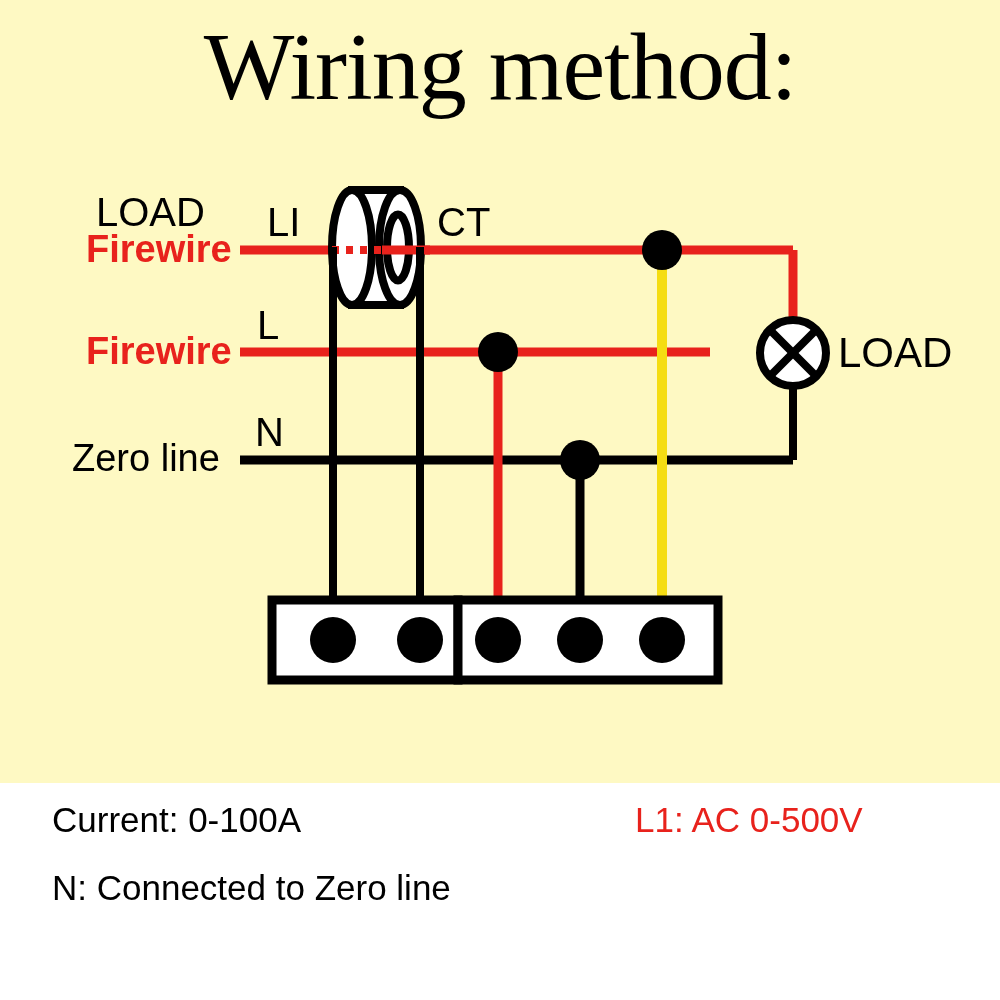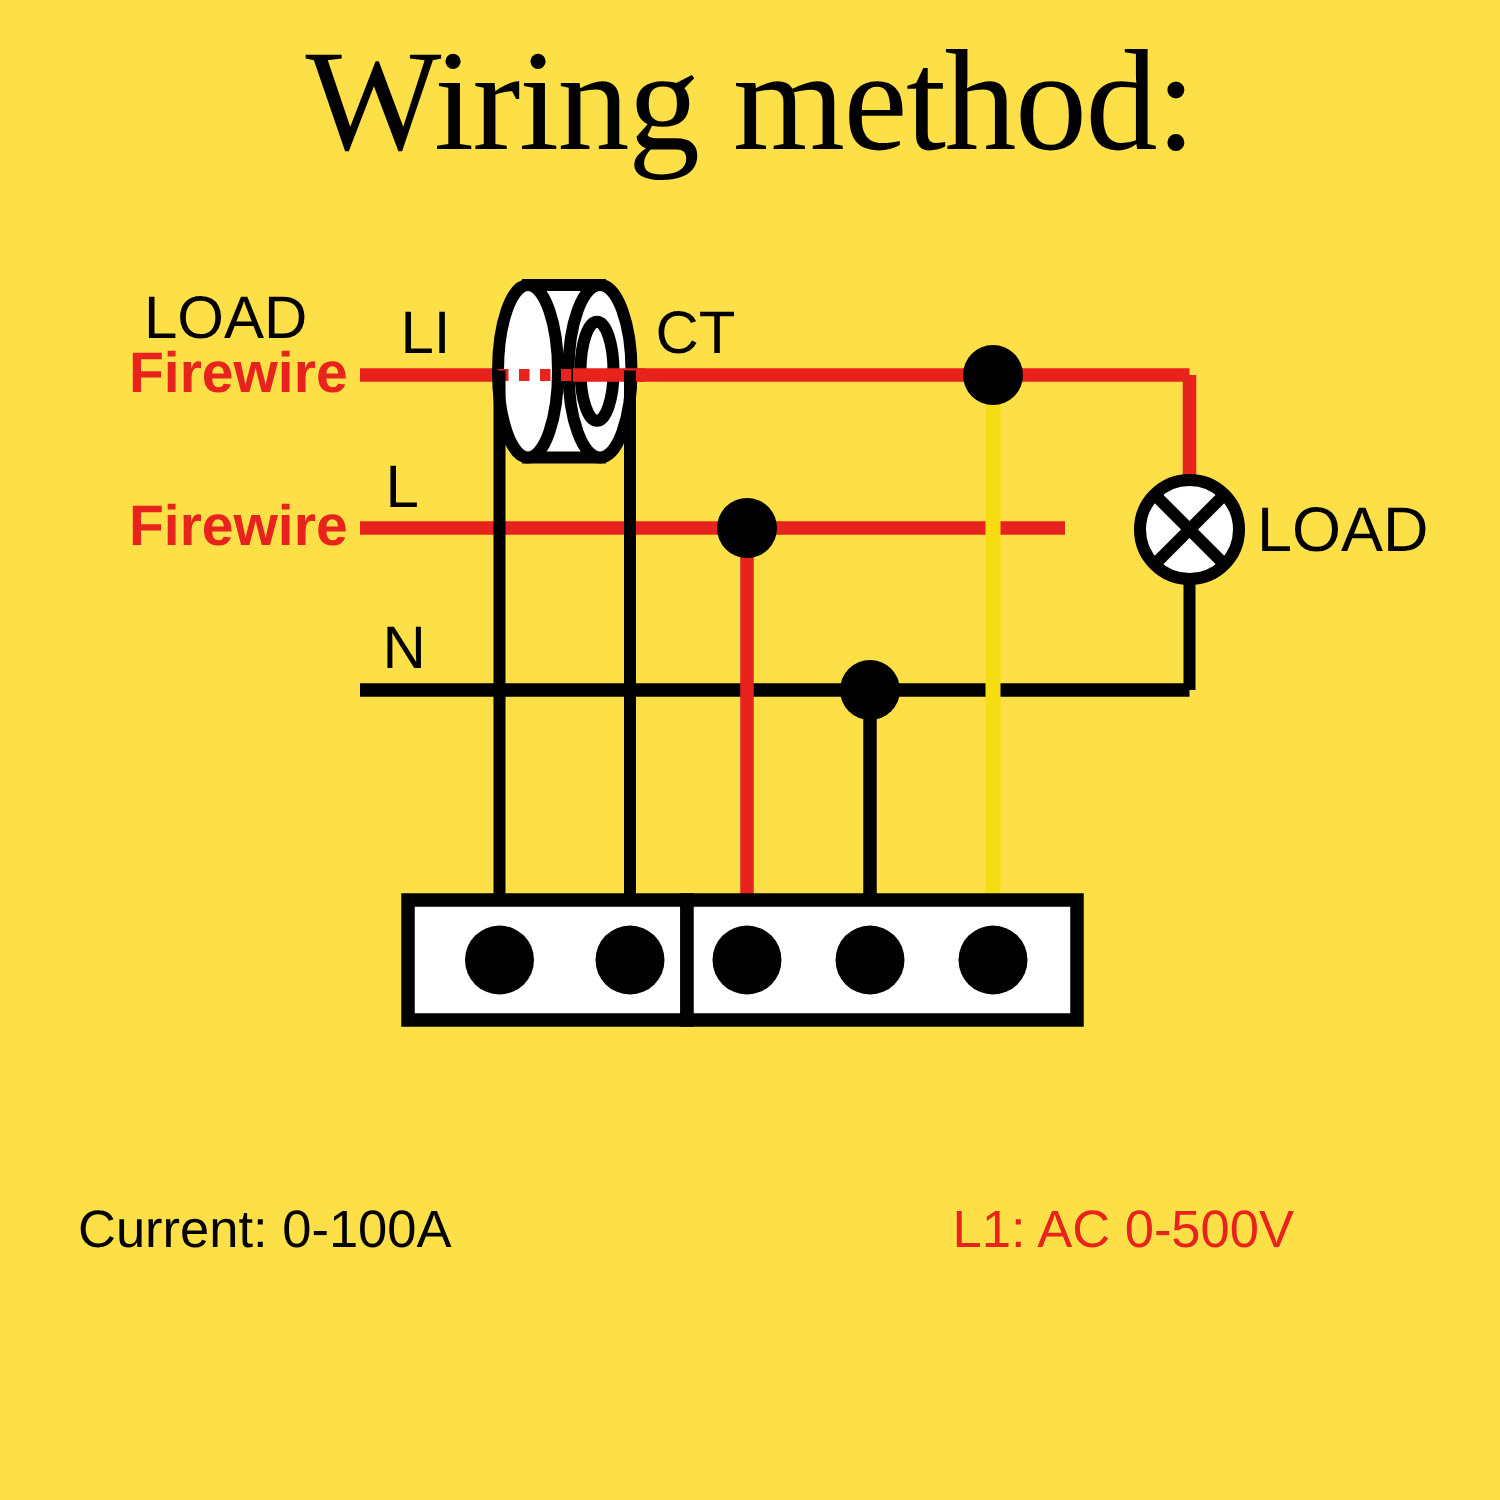--- a/index.html
+++ b/index.html
@@ -11,22 +11,22 @@
   body {
     width: 1000px;
     height: 1000px;
     overflow: hidden;
     font-family: "Liberation Sans", sans-serif;
     -webkit-font-smoothing: antialiased;
   }
   #page {
     position: relative;
     width: 1000px;
-    height: 1000px;
-    background: #fde047;
+    height: 783px;
+    background: #fef9c3;
   }
   
   #title {
     position: absolute;
     left: 0;
     top: 14px;
     width: 1000px;
     text-align: center;
     font-family: "Liberation Serif", serif;
     font-size: 96px;
@@ -198,30 +198,32 @@
     </g>
 
   </svg>
 
   <div class="lbl" id="lbl-load-left">LOAD</div>
 
   <div class="lbl lbl-red" id="lbl-firewire-1">Firewire</div>
 
   <div class="lbl lbl-red" id="lbl-firewire-2">Firewire</div>
 
+  <div class="lbl" id="lbl-zeroline">Zero line</div>
 
   <div class="lbl" id="lbl-l1">LI</div>
 
   <div class="lbl" id="lbl-ct">CT</div>
 
   <div class="lbl" id="lbl-l">L</div>
 
   <div class="lbl" id="lbl-n">N</div>
 
   <div class="lbl" id="lbl-load-right">LOAD</div>
 
   <div class="note" id="note-current">Current: 0-100A</div>
 
+  <div class="note" id="note-n">N: Connected to Zero line</div>
 
   <div class="note note-red" id="note-l1v">L1: AC 0-500V</div>
 
 
 </div>
 
 </body></html>

